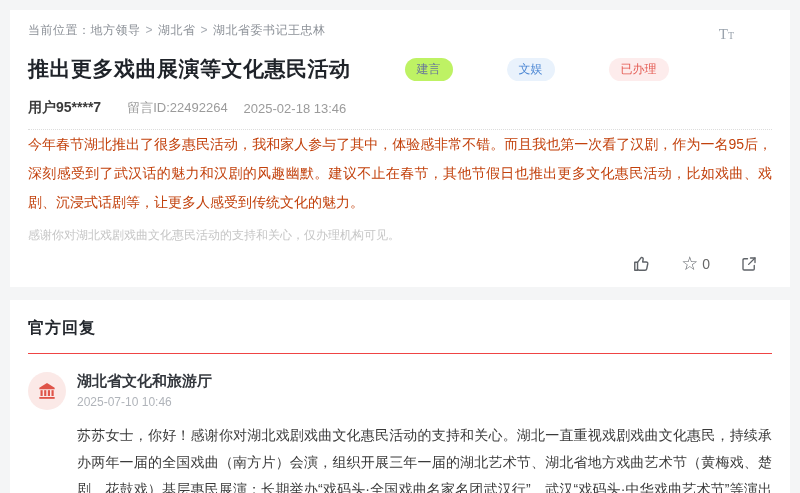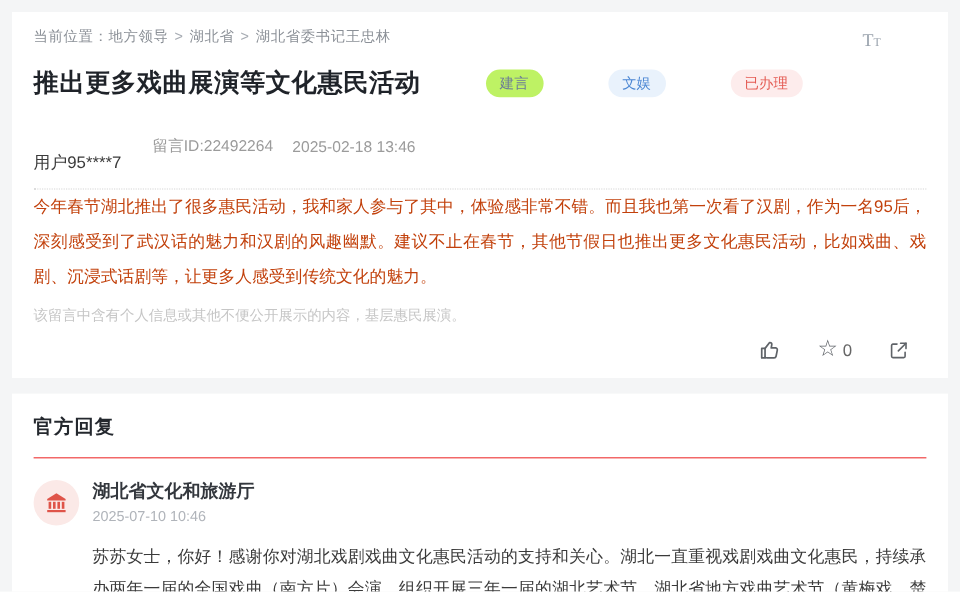--- a/index.html
+++ b/index.html
@@ -28,21 +28,21 @@
   .title-row { display: flex; align-items: center; margin-top: 12px; gap: 40px; }
   .msg-title { font-size: 21px; font-weight: bold; color: #1f2329; letter-spacing: .5px; }
   .tag { font-size: 12px; border-radius: 12px; padding: 3px 12px; margin-left: 14px; white-space: nowrap; }
   .tag-suggest { background: #bef264; color: #6b7a99; }
   .tag-culture { background: #e9f2fc; color: #4a86d3; }
   .tag-done    { background: #fdecec; color: #e45a52; }
 
   
   .meta-row { display: flex; align-items: center; margin-top: 16px; padding-bottom: 12px;
               border-bottom: 1px dotted #dcdcdc; font-size: 13px; color: #9b9b9b; }
-  .meta-user { font-size: 14px; font-weight: normal; color: #3a3a3a; margin-right: 26px; margin-top: 28px; }
+  .meta-user { font-size: 14px; font-weight: bold; color: #3a3a3a; margin-right: 26px; }
   .meta-id { margin-right: 16px; }
 
   
   .msg-body { margin-top: 0; font-size: 14px; line-height: 29px; color: #c2410c; text-align: justify; }
   .privacy-note { margin-top: 10px; font-size: 12px; color: #c6c6c6; }
 
   
   .action-row { display: flex; justify-content: flex-end; align-items: center; gap: 30px;
                 margin-top: 10px; padding-right: 14px; color: #5f6368; }
   .action { display: flex; align-items: center; gap: 4px; cursor: pointer; color: #5f6368; }
@@ -80,21 +80,21 @@
     <span class="tag tag-done">已办理</span>
   </div>
 
   <div class="meta-row">
     <span class="meta-user">用户95****7</span>
     <span class="meta-id">留言ID:22492264</span>
     <span>2025-02-18 13:46</span>
   </div>
 
   <p class="msg-body">今年春节湖北推出了很多惠民活动，我和家人参与了其中，体验感非常不错。而且我也第一次看了汉剧，作为一名95后，深刻感受到了武汉话的魅力和汉剧的风趣幽默。建议不止在春节，其他节假日也推出更多文化惠民活动，比如戏曲、戏剧、沉浸式话剧等，让更多人感受到传统文化的魅力。</p>
-  <p class="privacy-note">该留言中含有个人信息或其他不便公开展示的内容，基层惠民展演。</p>
+  <p class="privacy-note">感谢你对湖北戏剧戏曲文化惠民活动的支持和关心，仅办理机构可见。</p>
 
   <div class="action-row">
     <span class="action">
       <span>
         <svg width="19" height="19" viewBox="0 0 24 24" fill="none" stroke="#5f6368" stroke-width="1.8" stroke-linejoin="round" stroke-linecap="round">
           <path d="M7 10.5v10H3.5v-10H7z"></path>
           <path d="M7 19.8c.7.5 1.4.7 2.3.7h7.2c1 0 1.9-.7 2.1-1.7l1.3-6.5c.2-1.2-.7-2.3-2-2.3h-4.4l.6-3.4c.2-1.2-.7-2.3-1.9-2.3h-.4L7 10.5"></path>
         </svg>
       </span>
     </span>

